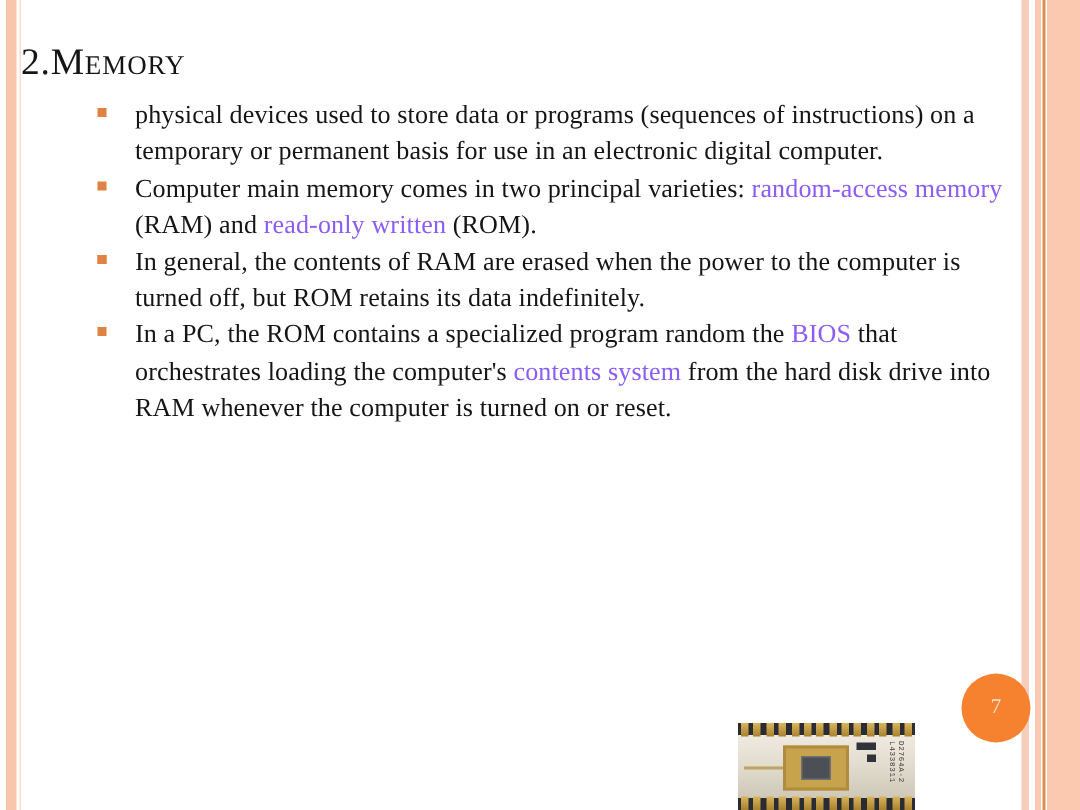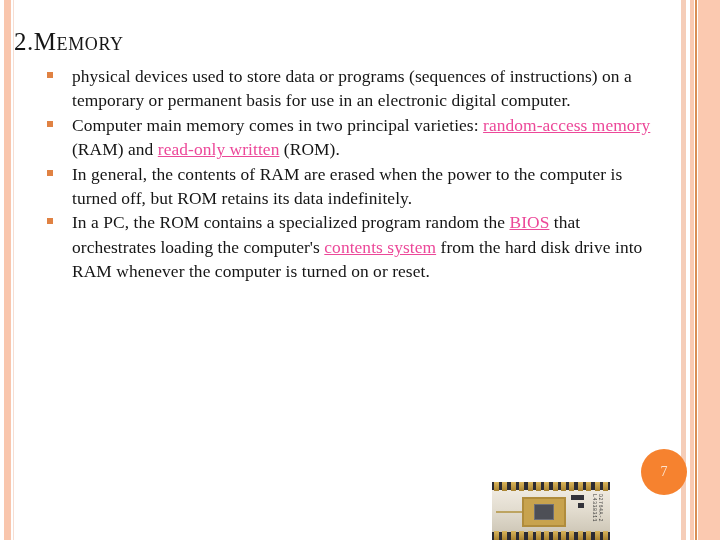--- a/index.html
+++ b/index.html
@@ -45,21 +45,21 @@
   }
   .title-text {
     font-size: 25px;
     font-variant: small-caps;
     letter-spacing: 0.6px;
   }
 
   
   .bullets {
     position: absolute;
-    left: 44px;
+    left: 62px;
     top: 64px;
     width: 612px;
     color: #151515;
   }
   .bullet-item {
     position: relative;
     padding-left: 28px;
     font-size: 17.4px;
     line-height: 24.4px;
     margin-bottom: 0px;
@@ -67,22 +67,21 @@
   }
   .bullet-mark {
     position: absolute;
     left: 3px;
     top: 8px;
     width: 6px;
     height: 6px;
     background: #e08243;
   }
   .lnk {
-    color: #ec4899;
-    text-decoration: underline;
+    color: #8b5cf6;
     text-underline-offset: 1px;
   }
 
   
   .page-badge {
     position: absolute;
     left: 641px;
     top: 449px;
     width: 46px;
     height: 46px;

